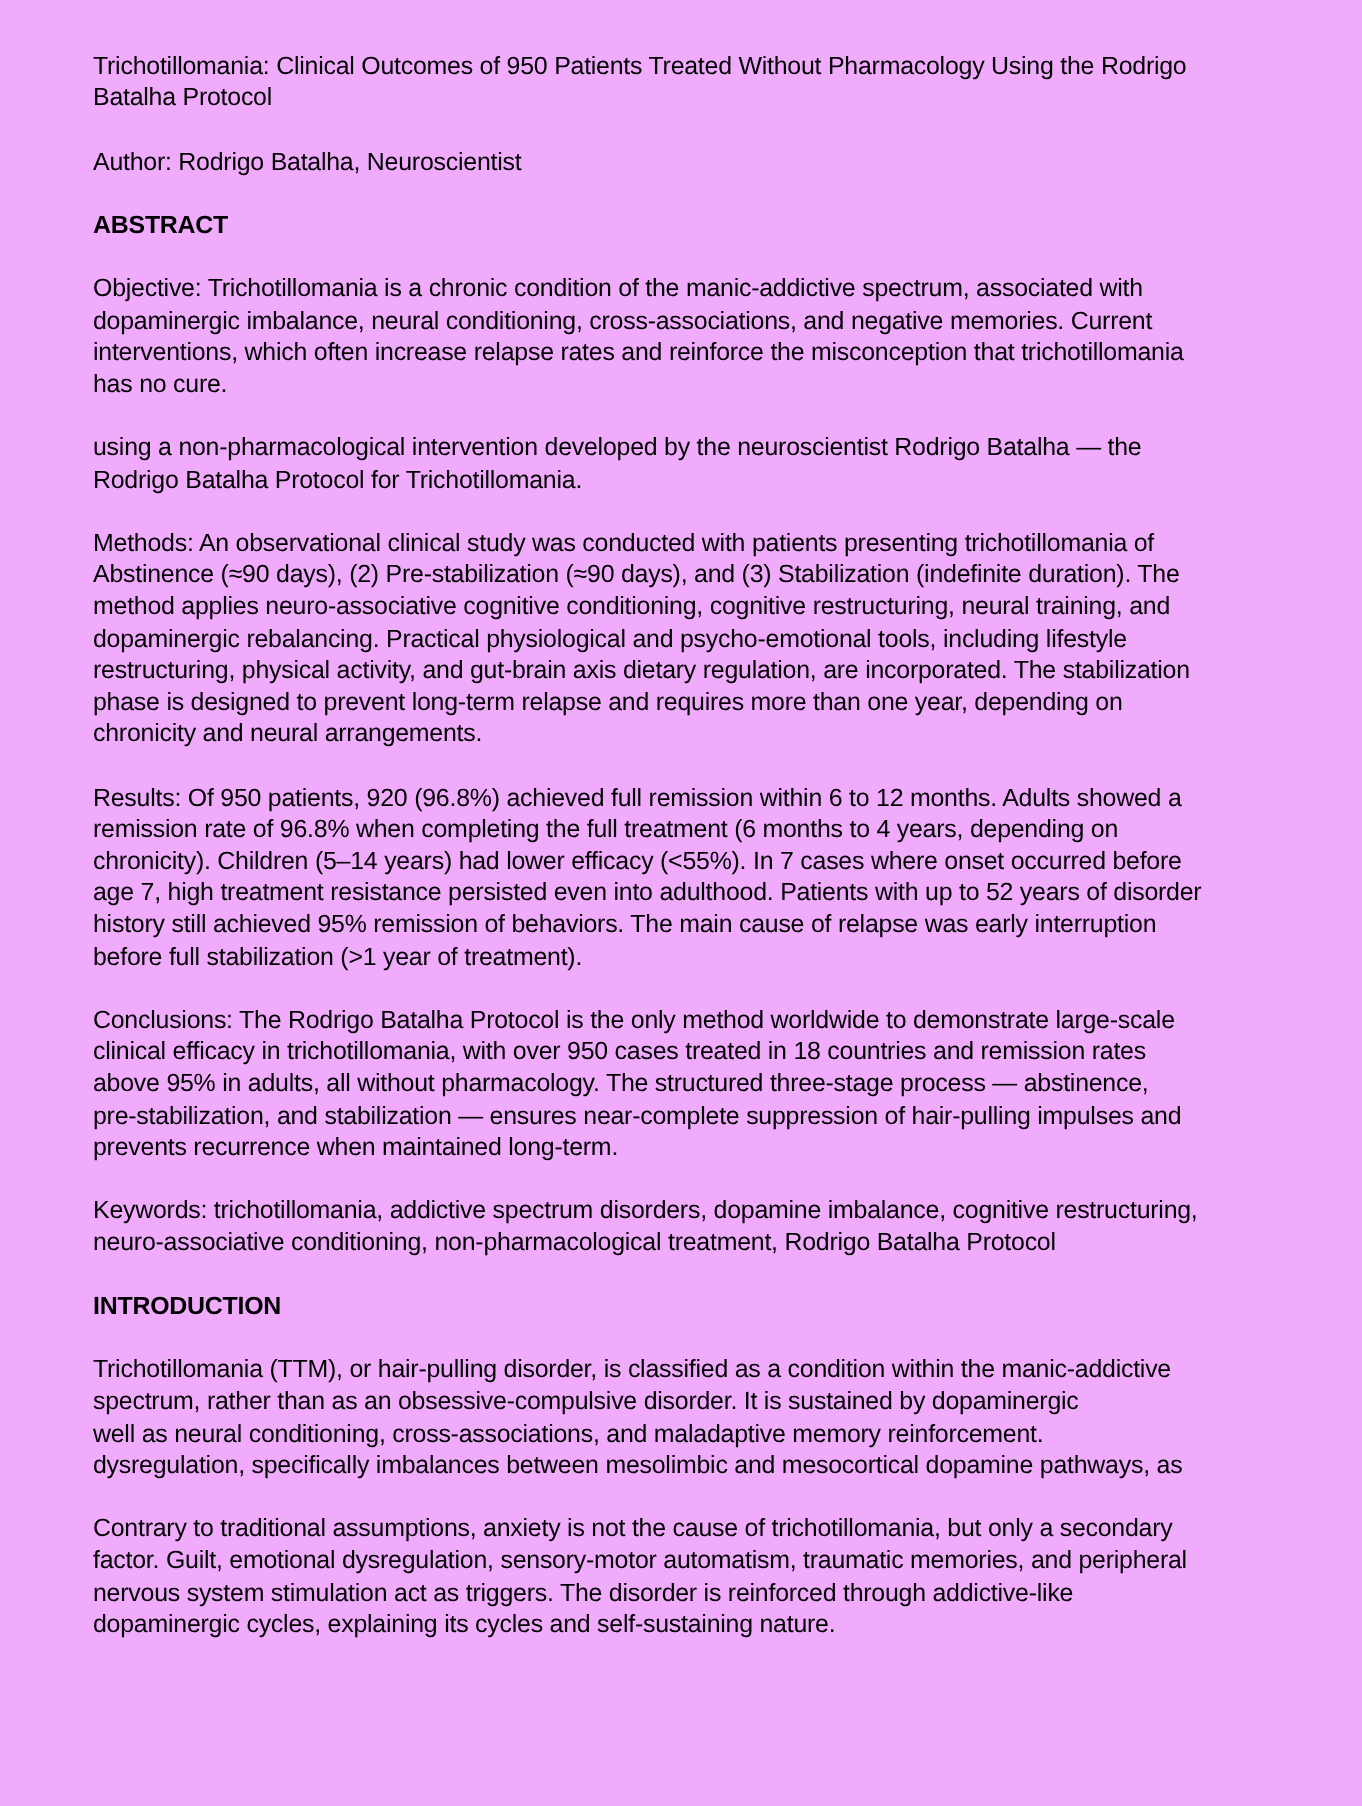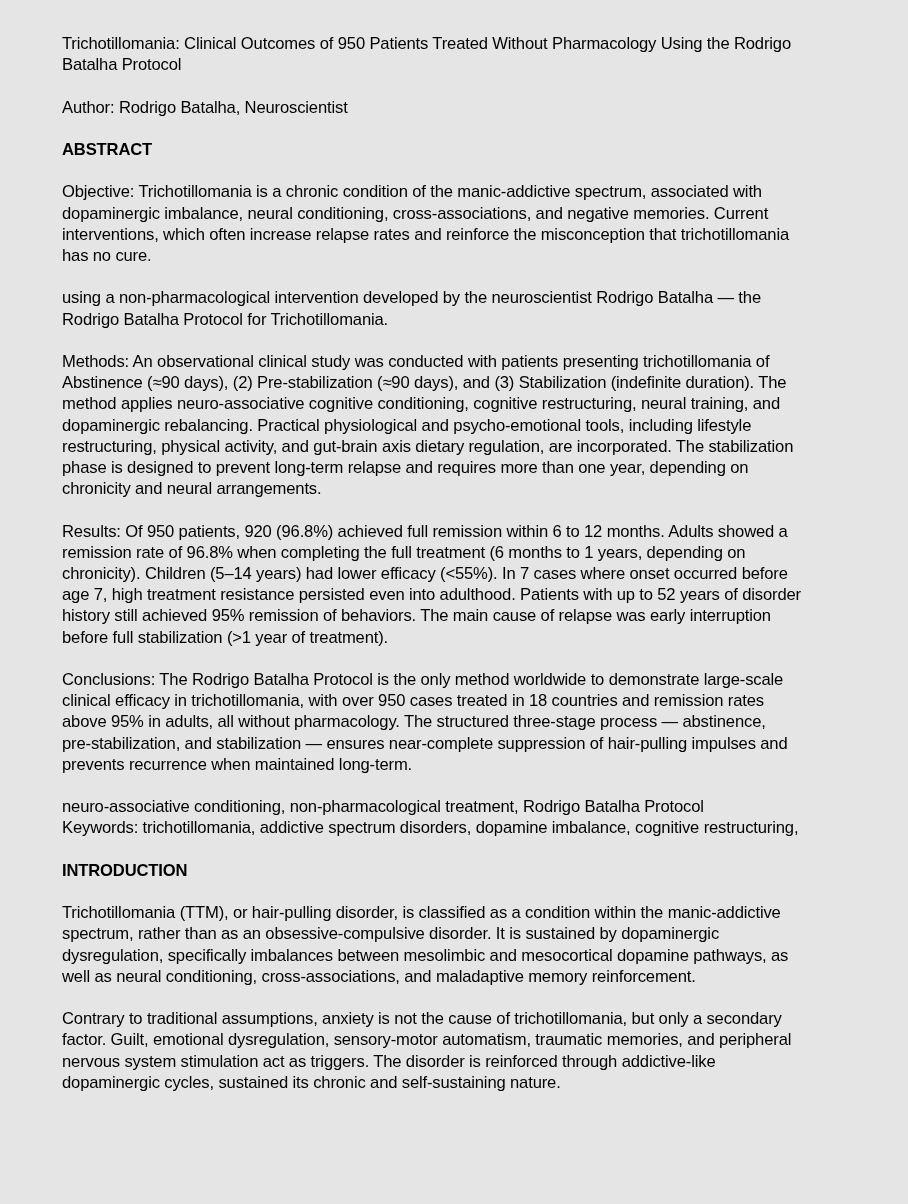--- a/index.html
+++ b/index.html
@@ -9,21 +9,21 @@
     }
     body {
       width: 908px;
       height: 1204px;
       overflow: hidden;
     }
     .page {
       position: relative;
       width: 908px;
       height: 1204px;
-      background: #e5e5e5;
+      background: #f0abfc;
       color: #000000;
       font-family: "Liberation Sans", sans-serif;
       font-size: 16.6px;
       line-height: 21.2px;
       letter-spacing: -0.15px;
       box-sizing: border-box;
       padding: 33px 30px 0 62px;
     }
     .page p {
       margin: 0 0 21.2px 0;
@@ -72,51 +72,51 @@
     <span class="line">Abstinence (≈90 days), (2) Pre-stabilization (≈90 days), and (3) Stabilization (indefinite duration). The</span>
     <span class="line">method applies neuro-associative cognitive conditioning, cognitive restructuring, neural training, and</span>
     <span class="line">dopaminergic rebalancing. Practical physiological and psycho-emotional tools, including lifestyle</span>
     <span class="line">restructuring, physical activity, and gut-brain axis dietary regulation, are incorporated. The stabilization</span>
     <span class="line">phase is designed to prevent long-term relapse and requires more than one year, depending on</span>
     <span class="line">chronicity and neural arrangements.</span>
   </p>
 
   <p>
     <span class="line">Results: Of 950 patients, 920 (96.8%) achieved full remission within 6 to 12 months. Adults showed a</span>
-    <span class="line">remission rate of 96.8% when completing the full treatment (6 months to 1 years, depending on</span>
+    <span class="line">remission rate of 96.8% when completing the full treatment (6 months to 4 years, depending on</span>
     <span class="line">chronicity). Children (5–14 years) had lower efficacy (&lt;55%). In 7 cases where onset occurred before</span>
     <span class="line">age 7, high treatment resistance persisted even into adulthood. Patients with up to 52 years of disorder</span>
     <span class="line">history still achieved 95% remission of behaviors. The main cause of relapse was early interruption</span>
     <span class="line">before full stabilization (&gt;1 year of treatment).</span>
   </p>
 
   <p>
     <span class="line">Conclusions: The Rodrigo Batalha Protocol is the only method worldwide to demonstrate large-scale</span>
     <span class="line">clinical efficacy in trichotillomania, with over 950 cases treated in 18 countries and remission rates</span>
     <span class="line">above 95% in adults, all without pharmacology. The structured three-stage process — abstinence,</span>
     <span class="line">pre-stabilization, and stabilization — ensures near-complete suppression of hair-pulling impulses and</span>
     <span class="line">prevents recurrence when maintained long-term.</span>
   </p>
 
   <p>
+    <span class="line">Keywords: trichotillomania, addictive spectrum disorders, dopamine imbalance, cognitive restructuring,</span>
     <span class="line">neuro-associative conditioning, non-pharmacological treatment, Rodrigo Batalha Protocol</span>
-    <span class="line">Keywords: trichotillomania, addictive spectrum disorders, dopamine imbalance, cognitive restructuring,</span>
   </p>
 
   <p class="heading">
     <span class="line">INTRODUCTION</span>
   </p>
 
   <p>
     <span class="line">Trichotillomania (TTM), or hair-pulling disorder, is classified as a condition within the manic-addictive</span>
     <span class="line">spectrum, rather than as an obsessive-compulsive disorder. It is sustained by dopaminergic</span>
+    <span class="line">well as neural conditioning, cross-associations, and maladaptive memory reinforcement.</span>
     <span class="line">dysregulation, specifically imbalances between mesolimbic and mesocortical dopamine pathways, as</span>
-    <span class="line">well as neural conditioning, cross-associations, and maladaptive memory reinforcement.</span>
   </p>
 
   <p>
     <span class="line">Contrary to traditional assumptions, anxiety is not the cause of trichotillomania, but only a secondary</span>
     <span class="line">factor. Guilt, emotional dysregulation, sensory-motor automatism, traumatic memories, and peripheral</span>
     <span class="line">nervous system stimulation act as triggers. The disorder is reinforced through addictive-like</span>
-    <span class="line">dopaminergic cycles, sustained its chronic and self-sustaining nature.</span>
+    <span class="line">dopaminergic cycles, explaining its cycles and self-sustaining nature.</span>
   </p>
 
 </div>
 
 </body></html>

